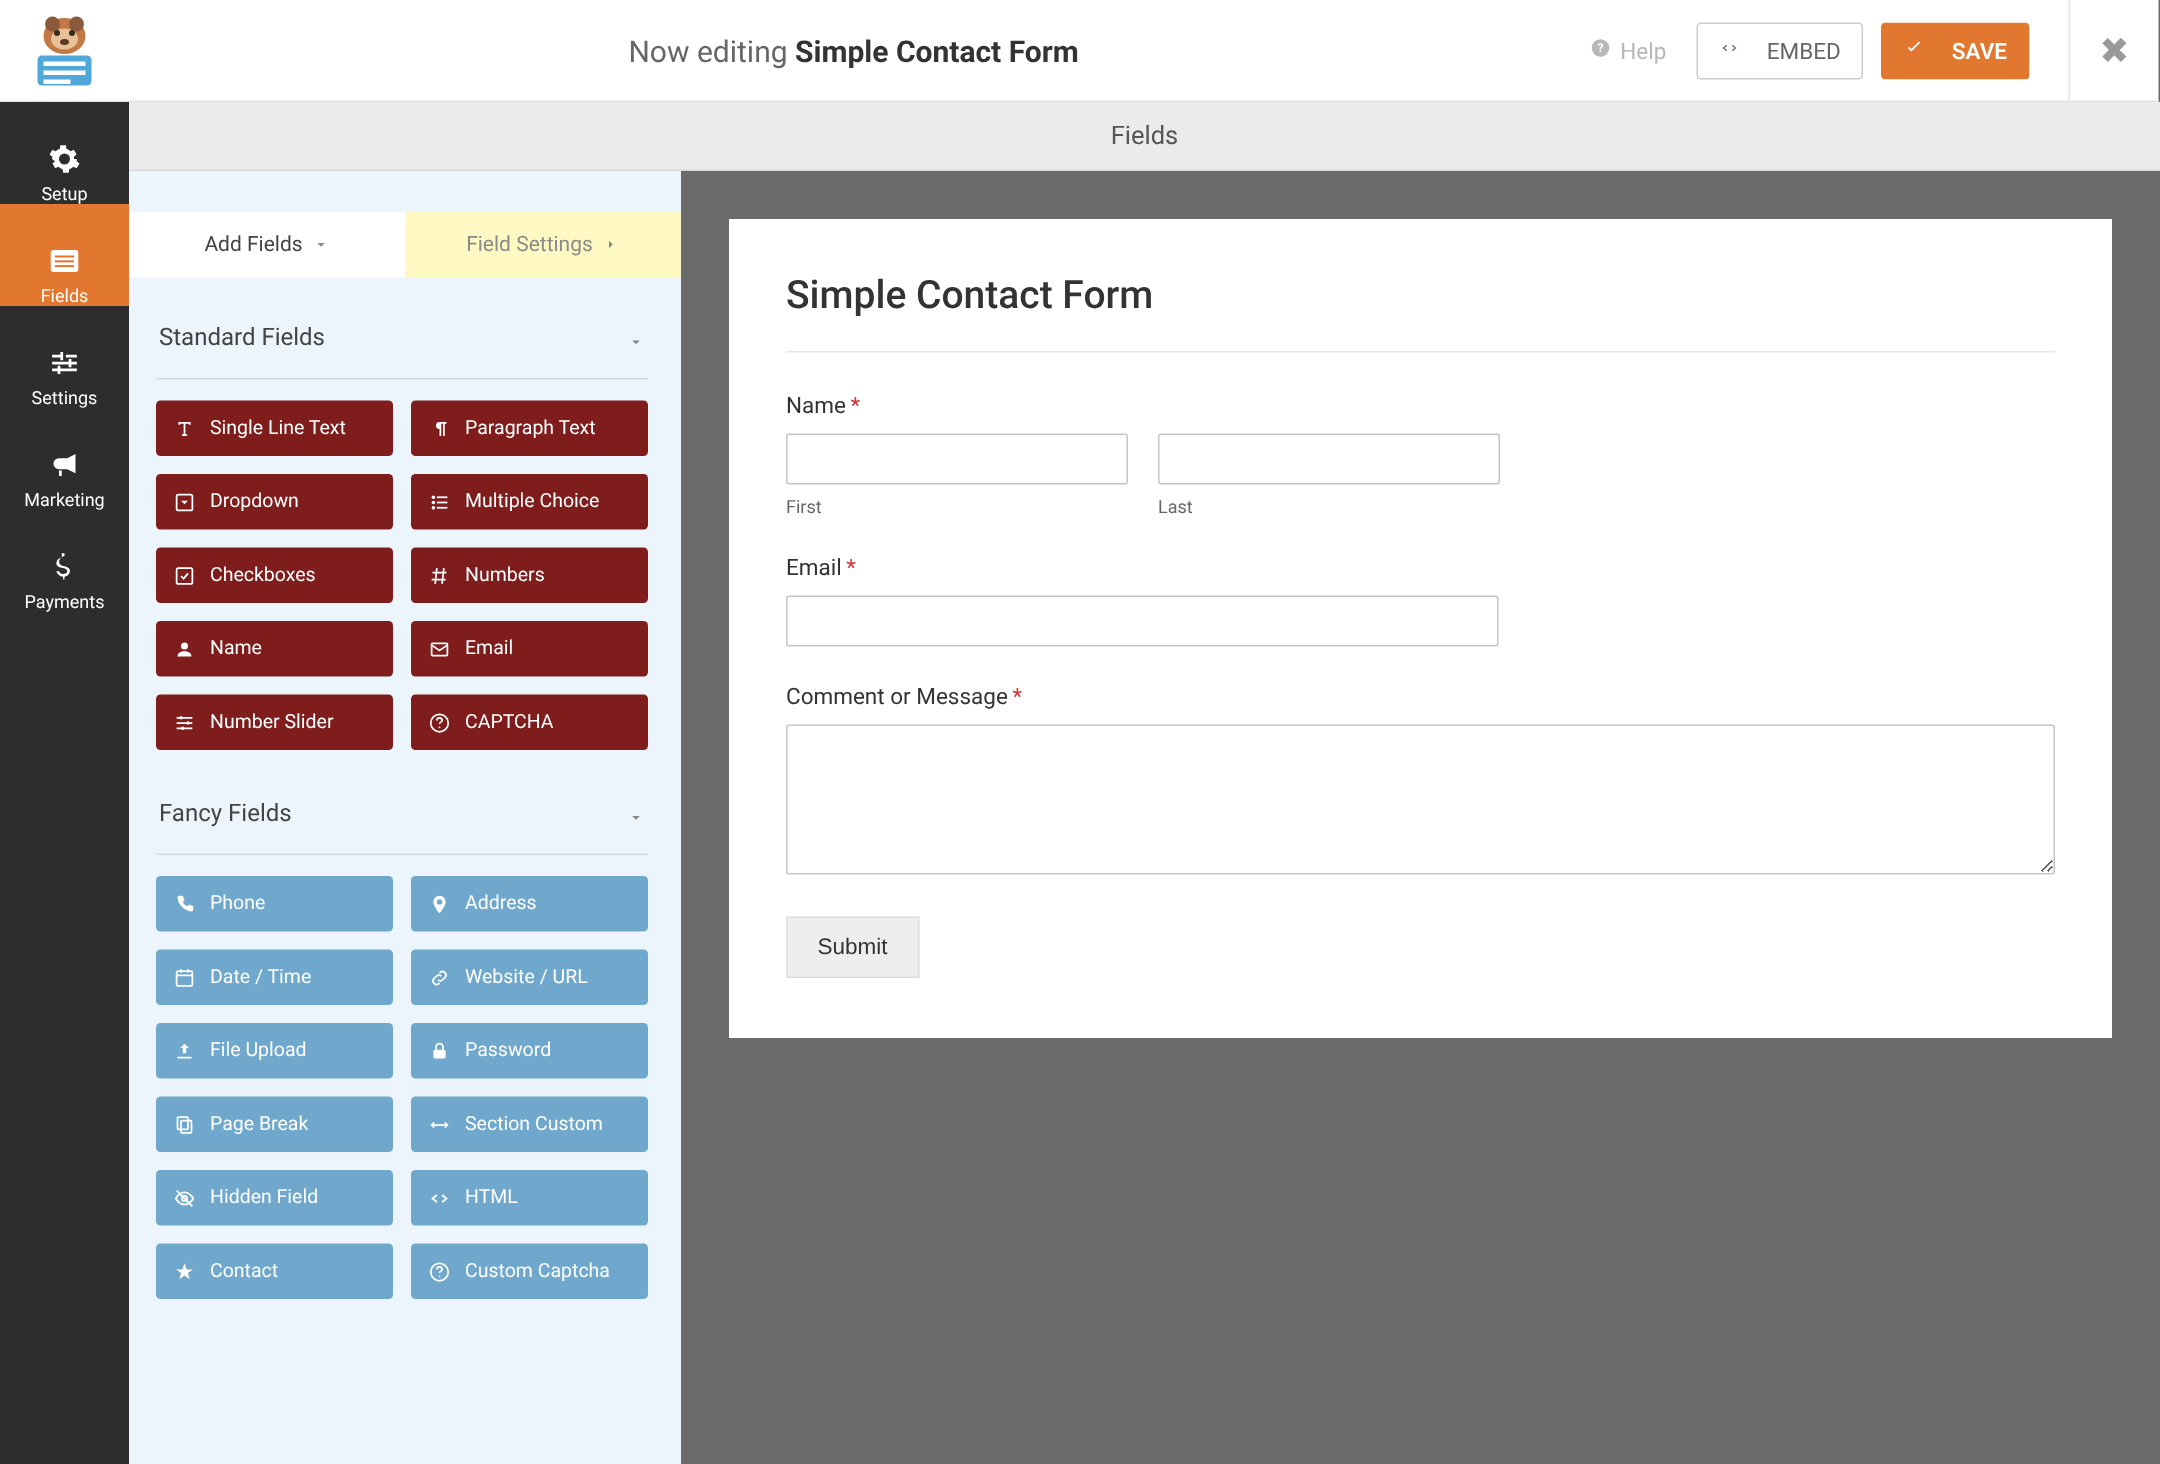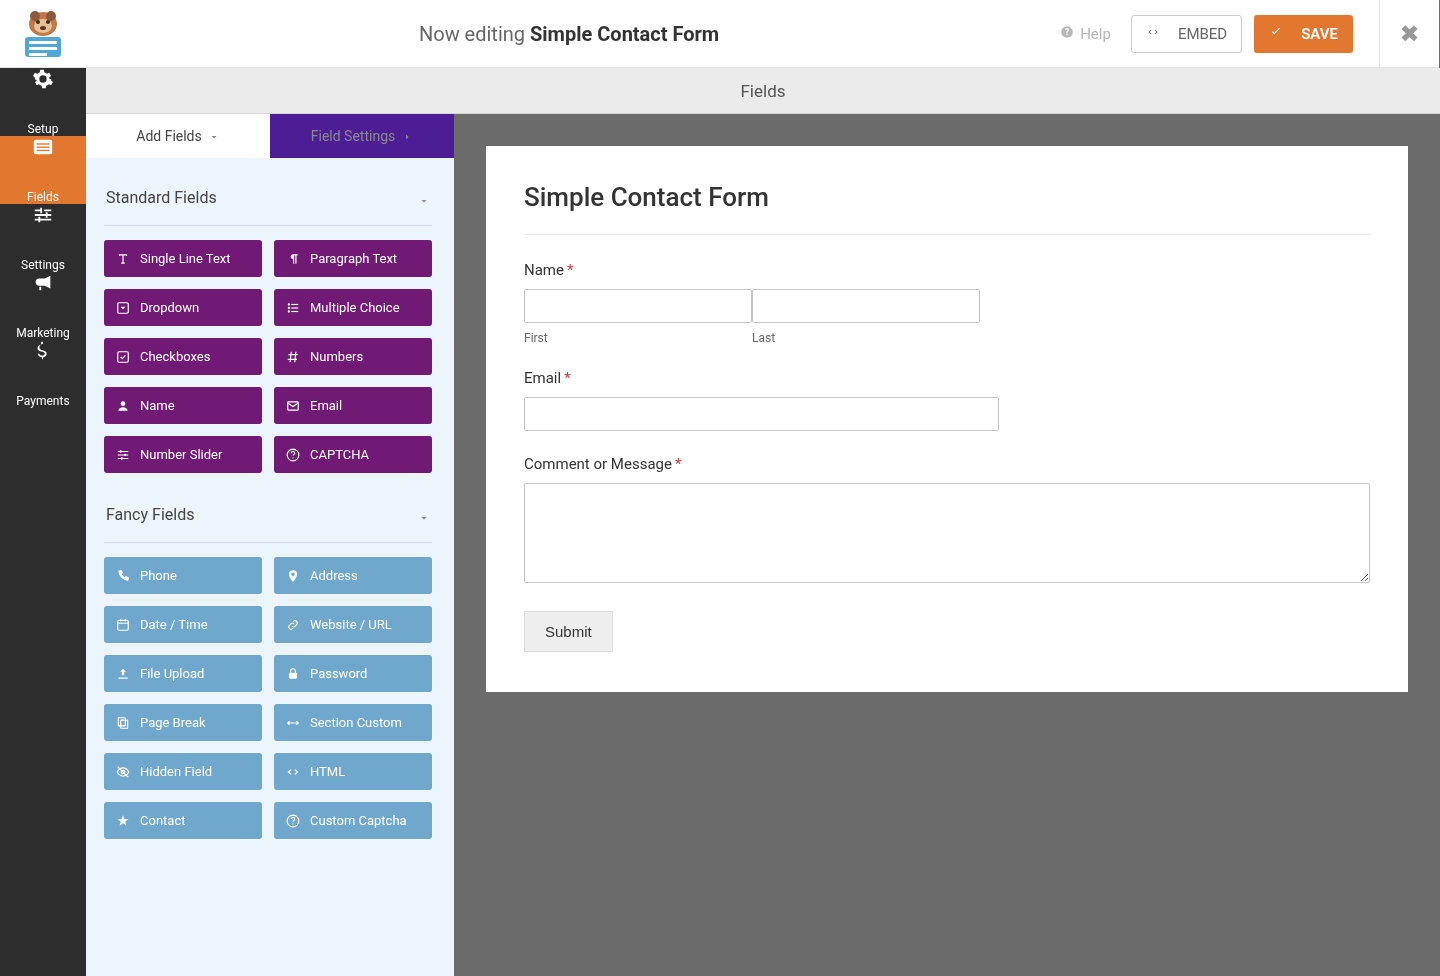--- a/index.html
+++ b/index.html
@@ -15,52 +15,52 @@
 .topbar-right { display: flex; align-items: center; gap: 12px; padding-right: 0; }
 .help-link { color: #b7b7b7; font-size: 15px; display: flex; align-items: center; gap: 6px; cursor: pointer; padding: 6px 8px; }
 .btn { display: inline-flex; align-items: center; gap: 18px; padding: 9px 14px; border-radius: 3px; font-size: 15px; cursor: pointer; border: 1px solid transparent; }
 .btn-embed { background: #fff; border: 1px solid #ccc; color: #666; }
 .btn-save { background: #e27730; color: #fff; font-weight: 600; justify-content: center; }
 .close-area { width: 60px; height: 68px; border-left: 1px solid #e5e5e5; display: flex; align-items: center; justify-content: center; margin-left: 14px; }
 .close-x { color: #999; font-size: 24px; cursor: pointer; }
 
 
 .leftnav { position: absolute; top: 68px; left: 0; bottom: 0; width: 86px; background: #2d2d2d; display: flex; flex-direction: column; }
-.nav-item { height: 68px; display: flex; flex-direction: column; align-items: center; justify-content: space-between; color: #fff; font-size: 12px; cursor: pointer; gap: 5px; }
+.nav-item { height: 68px; display: flex; flex-direction: column; align-items: center; justify-content: flex-end; color: #fff; font-size: 12px; cursor: pointer; gap: 5px; }
 .nav-item.active { background: #e27730; }
 .nav-icon { width: 22px; height: 22px; display:flex; align-items:center; justify-content:center; }
 .nav-icon svg { fill: #fff; width: 22px; height: 22px; }
 
 
 .section-header { position: absolute; top: 68px; left: 86px; right: 0; height: 46px; background: #ebebeb; display: flex; align-items: center; justify-content: center; color: #555; font-size: 17px; border-bottom: 1px solid #d8d8d8; }
 
 
 .panel { position: absolute; top: 114px; left: 86px; bottom: 0; width: 368px; background: #ecf5fc; overflow-y: auto; }
-.panel-tabs { display: flex; background: #4c1d95; }
+.panel-tabs { display: flex; background: #fef9c3; margin-top: 27px; }
 .panel-tab { flex: 1; text-align: center; padding: 14px 0; font-size: 14px; cursor: pointer; display:flex; align-items:center; justify-content:center; gap:6px; }
 .panel-tab.active { background: #fff; color: #444; }
 .panel-tab.inactive { color: #8a8a8a; }
 .panel-body { padding: 18px 22px 30px 18px; }
 .group-header { display:flex; align-items:center; justify-content:space-between; padding: 12px 2px; color:#444; font-size:16px; cursor:pointer; }
 .group-divider { border:none; border-top:1px solid #cedbe6; margin: 6px 0 14px 0; }
 .field-grid { display: grid; grid-template-columns: 1fr 1fr; gap: 12px; margin-bottom: 20px; }
 .field-btn { display:flex; align-items:center; gap:10px; padding: 11px 12px; border-radius:3px; color:#fff; font-size:13px; cursor:pointer; }
-.field-btn.standard { background:#701a75; }
+.field-btn.standard { background:#7f1d1d; }
 .field-btn.fancy { background:#6fa8cc; }
 .field-icon { width:14px; height:14px; display:inline-flex; align-items:center; justify-content:center; }
 .field-icon svg { fill:#fff; width:14px; height:14px; }
 
 
 .canvas { position: absolute; top: 114px; left: 454px; right: 0; bottom: 0; background: #6b6b6b; padding: 32px; overflow:auto; }
 .form-card { background:#fff; padding: 36px 38px 40px 38px; min-height: 500px; }
 .form-title { font-size: 26px; color:#333; font-weight:500; padding-bottom: 22px; border-bottom:1px solid #e6e6e6; margin-bottom: 26px; }
 .form-field { margin-bottom: 24px; }
 .form-label { font-size:15px; color:#333; display:block; margin-bottom:10px; }
 .req { color:#d63638; margin-left:3px; }
-.name-row { display:flex; }
+.name-row { display:flex; gap:20px; }
 .name-col { width: 228px; }
 .text-input { width:100%; height:34px; border:1px solid #c5c5c5; border-radius:2px; padding:4px 8px; font-size:14px; }
 .sublabel { font-size:12px; color:#666; margin-top:8px; display:block; }
 .email-input { width: 475px; }
 .textarea { width: 100%; height: 100px; border:1px solid #c5c5c5; border-radius:2px; padding:6px 8px; font-size:14px; resize: both; }
 .submit-btn { display:inline-block; padding:11px 20px; background:#eee; border:1px solid #ddd; color:#333; font-size:15px; cursor:pointer; }
 
 .chev { width:12px; height:12px; }
 .chev svg { fill:#888; width:12px; height:12px; }
 </style>

